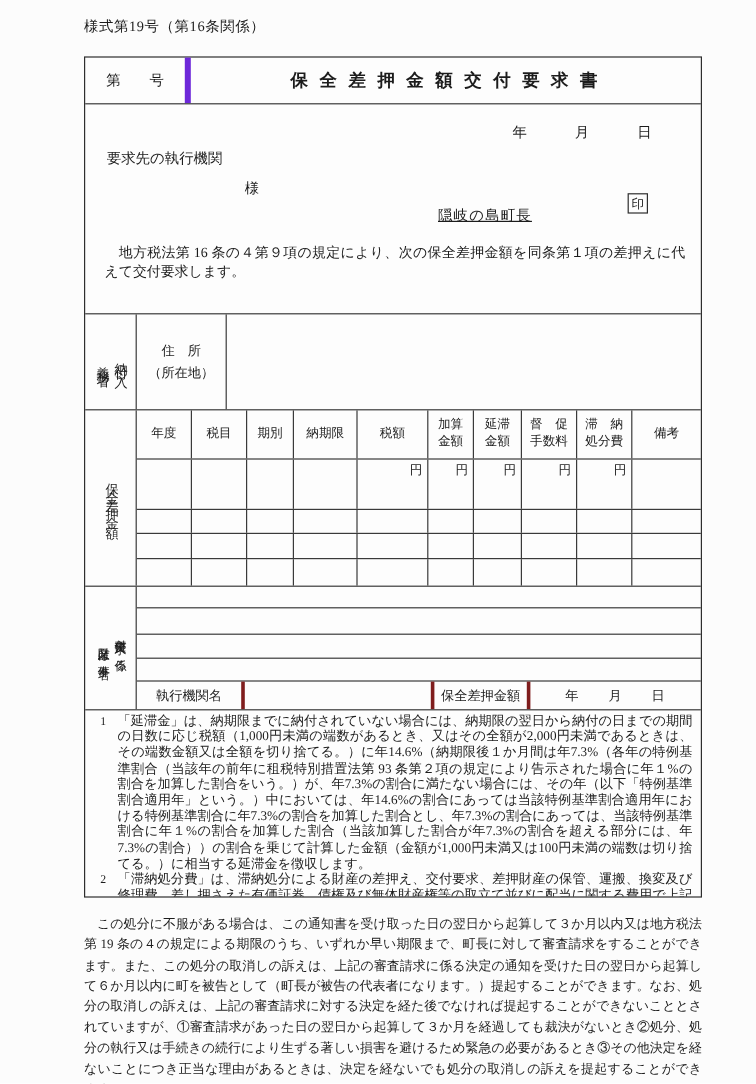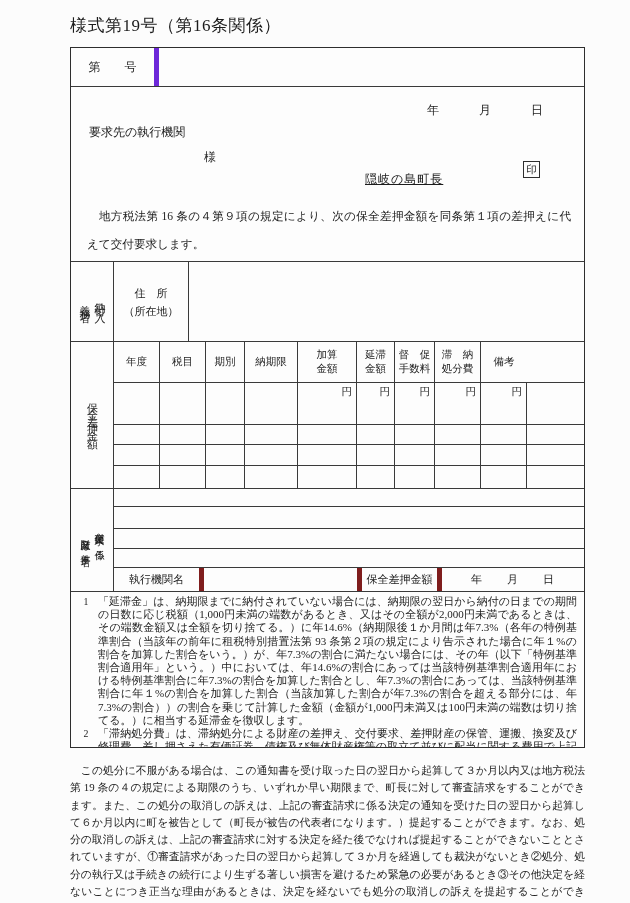--- a/index.html
+++ b/index.html
@@ -11,21 +11,21 @@
   .page {
     position: relative;
     width: 630px;
     height: 903px;
     background: #fcfcfc;
     overflow: hidden;
   }
   .form-label {
     position: absolute;
     left: 70px; top: 14px;
-    font-size: 17px;
+    font-size: 12px;
     letter-spacing: .5px;
   }
   .form-box {
     position: absolute;
     left: 70px; top: 47px;
     width: 515px; height: 701px;
     border: 1.3px solid #2e2e2e;
     display: flex;
     flex-direction: column;
     background: #fdfdfd;
@@ -55,21 +55,21 @@
   .seal {
     position: absolute; left: 452px; top: 74px;
     width: 17px; height: 17px;
     border: 1px solid #2e2e2e;
     display: flex; align-items: center; justify-content: center;
     font-size: 10.5px;
   }
   .preamble {
     position: absolute; left: 16px; top: 116px;
     width: 484px;
-    font-size: 11.6px; line-height: 28px;
+    font-size: 11.6px; line-height: 16px;
     text-align: justify;
   }
 
   
   .vert-cell {
     width: 43px; flex: 0 0 auto;
     border-right: 1px solid #3a3a3a;
     display: flex; align-items: center; justify-content: center;
     overflow: hidden;
   }
@@ -125,21 +125,21 @@
   .zaisan-vtext { font-size: 10px; line-height: 14px; letter-spacing: 1px; }
   .zaisan-rows { flex: 1; display: flex; flex-direction: column; }
   .z-blank { border-bottom: 1px solid #3a3a3a; }
   .zb1 { height: 18px; } .zb2 { height: 22px; } .zb3 { height: 20px; } .zb4 { height: 19px; }
   .exec-row {
     flex: 1;
     display: grid;
     grid-template-columns: 90px 158px 80px 1fr;
   }
   .exec-row > div {
-    border-right: 5px solid #7f1d1d;
+    border-right: 3px solid #7f1d1d;
     display: flex; align-items: center; justify-content: center;
     font-size: 11px;
   }
   .exec-row > div:last-child { border-right: none; }
   .exec-date { font-size: 11.5px; letter-spacing: 1px; }
 
   
   .notes-box {
     flex: 1;
     padding: 3px 7px 2px 3px;
@@ -172,20 +172,21 @@
 <body>
 
 <div class="page">
 
   <div class="form-label">様式第19号（第16条関係）</div>
 
   <div class="form-box">
 
     <div class="title-row">
       <div class="doc-no-cell">第　　号</div>
+      <div class="title-cell">保 全 差 押 金 額 交 付 要 求 書</div>
     </div>
 
     <div class="address-block row-border-top">
       <div class="date-line">年　　　月　　　日</div>
       <div class="recipient">要求先の執行機関</div>
       <div class="honorific">様</div>
       <div class="sender">隠岐の島町長</div>
       <div class="seal">印</div>
       <div class="preamble">　地方税法第 16 条の４第９項の規定により、次の保全差押金額を同条第１項の差押えに代えて交付要求します。</div>
     </div>
@@ -207,20 +208,21 @@
     <div class="hozen-section row-border-top">
       <div class="vert-cell">
         <div class="vtext hozen-vtext">保全差押金額</div>
       </div>
       <div class="hozen-grid">
         <div class="t-row t-head">
           <div>年度</div>
           <div>税目</div>
           <div>期別</div>
           <div>納期限</div>
+          <div>税額</div>
           <div>加算
 金額</div>
           <div>延滞
 金額</div>
           <div>督　促
 手数料</div>
           <div>滞　納
 処分費</div>
           <div>備考</div>
         </div>

